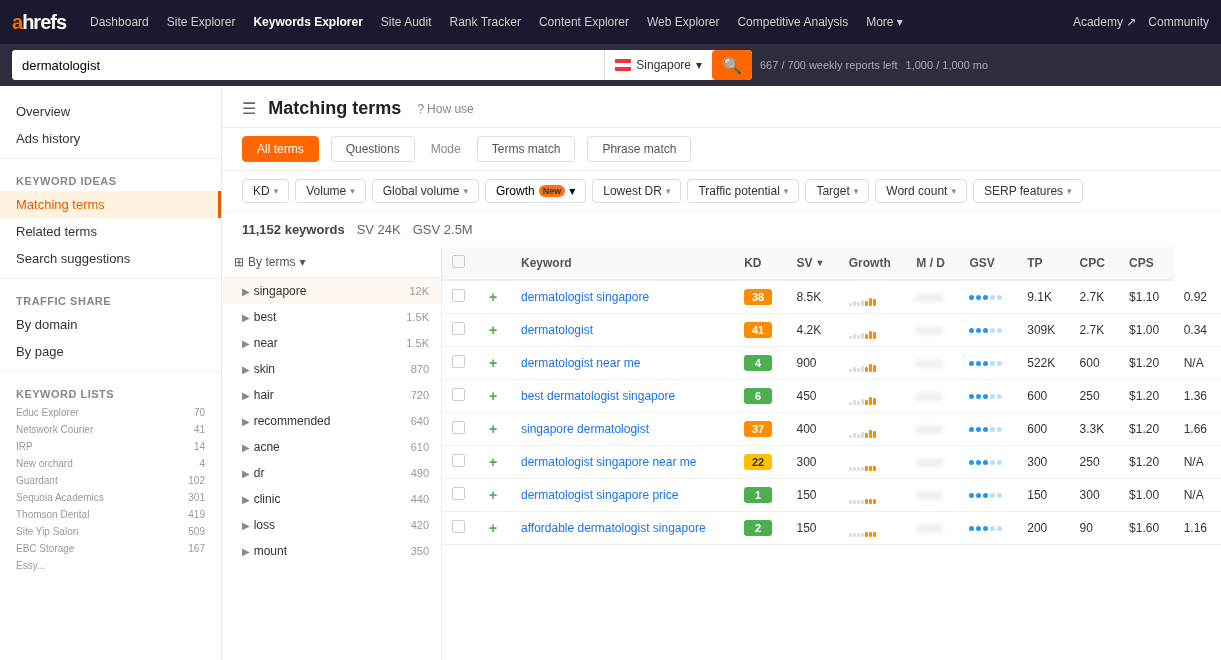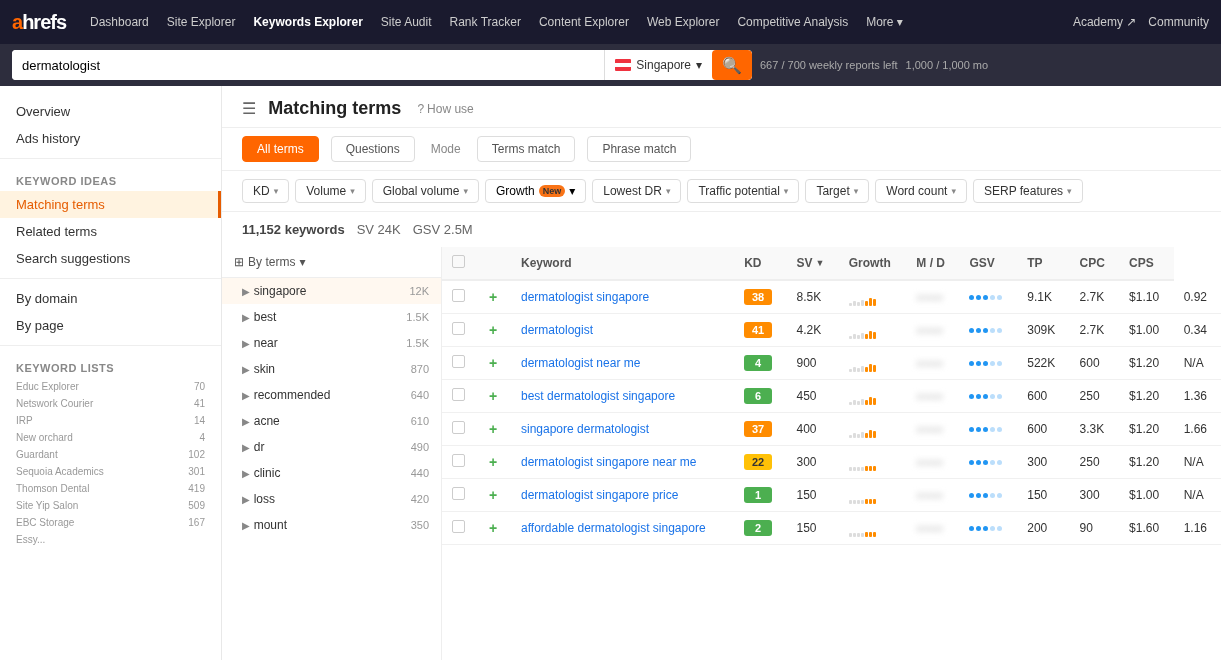--- a/index.html
+++ b/index.html
@@ -131,20 +131,21 @@
 
   <div class="sidebar">
     <div class="sidebar-item">Overview</div>
     <div class="sidebar-item">Ads history</div>
     <hr class="sidebar-divider">
     <div class="sidebar-section">Keyword ideas</div>
     <div class="sidebar-item active">Matching terms</div>
     <div class="sidebar-item">Related terms</div>
     <div class="sidebar-item">Search suggestions</div>
     <hr class="sidebar-divider">
+    <div class="sidebar-section">Traffic share</div>
     <div class="sidebar-item">By domain</div>
     <div class="sidebar-item">By page</div>
     <hr class="sidebar-divider">
     <div class="sidebar-section">Keyword lists</div>
     <div class="sidebar-list-item">
         <span>Educ Explorer</span>
         <span>70</span>
       </div>
     <div class="sidebar-list-item">
         <span>Netswork Courier</span>
@@ -266,20 +267,24 @@
           <span><span class="group-arrow">▶</span><span>best</span></span>
           <span class="group-count">1.5K</span>
         </div>
         <div class="group-row">
           <span><span class="group-arrow">▶</span><span>near</span></span>
           <span class="group-count">1.5K</span>
         </div>
         <div class="group-row">
           <span><span class="group-arrow">▶</span><span>skin</span></span>
           <span class="group-count">870</span>
+        </div>
+        <div class="group-row">
+          <span><span class="group-arrow">▶</span><span>hair</span></span>
+          <span class="group-count">720</span>
         </div>
         <div class="group-row">
           <span><span class="group-arrow">▶</span><span>recommended</span></span>
           <span class="group-count">640</span>
         </div>
         <div class="group-row">
           <span><span class="group-arrow">▶</span><span>acne</span></span>
           <span class="group-count">610</span>
         </div>
         <div class="group-row">

